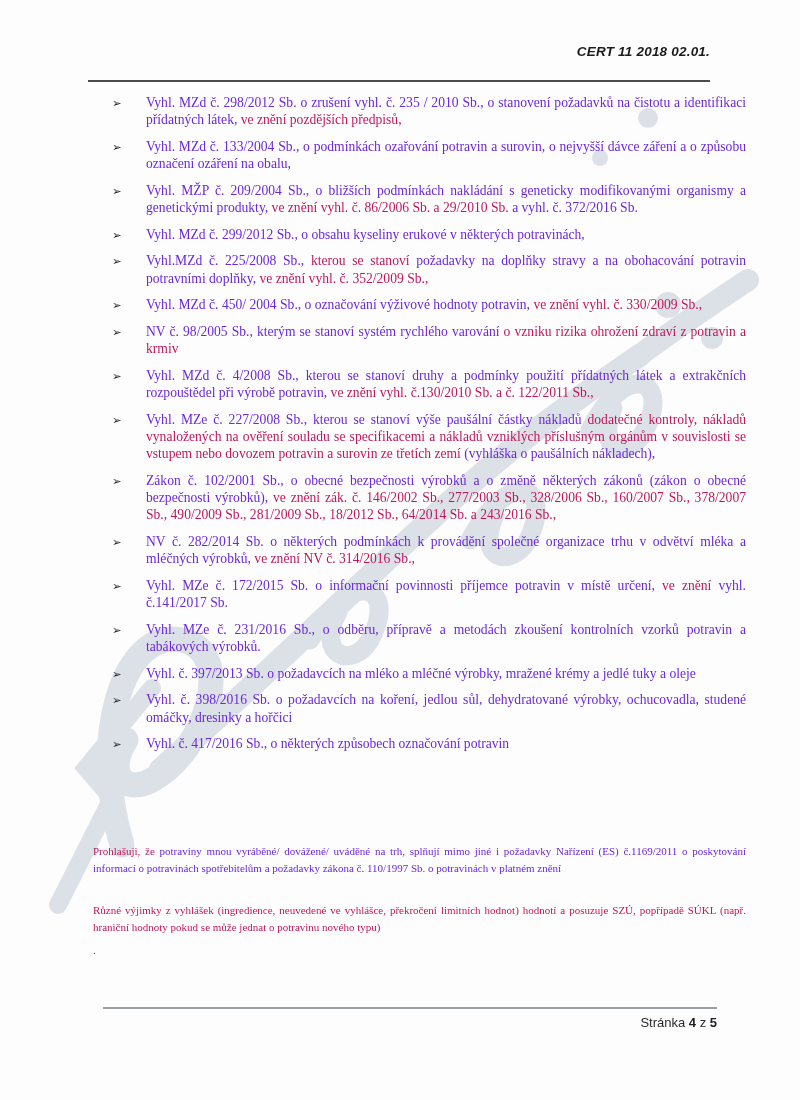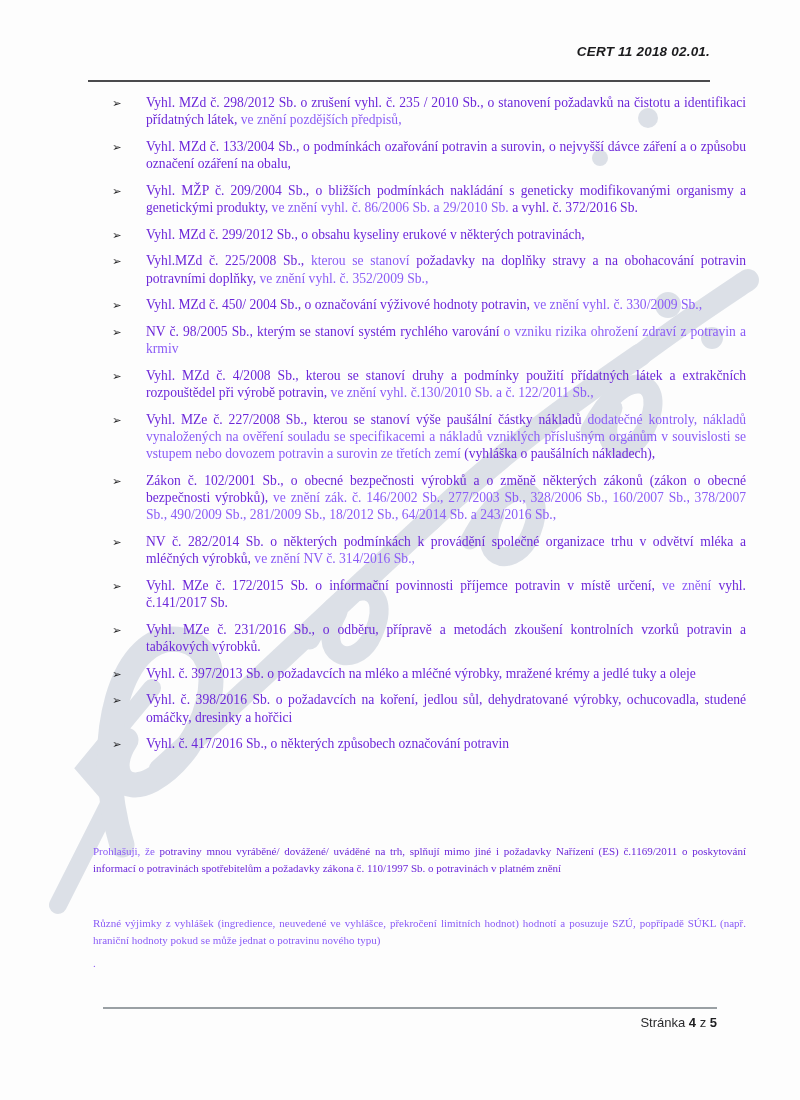--- a/index.html
+++ b/index.html
@@ -17,25 +17,25 @@
     font-size:13.5px;color:#1b1b1d;letter-spacing:.2px;
   }
   .top-rule{position:absolute;top:80px;left:88px;width:622px;height:2px;background:#4b4b4d;}
   .reg-list{position:absolute;top:94px;left:112px;width:634px;}
   .reg-item{display:flex;margin-bottom:9.5px;}
   .marker{
     flex:0 0 34px;font-family:"DejaVu Sans",sans-serif;font-size:11.5px;
     padding-top:2px;color:#242426;
   }
   .item-text{flex:1 1 auto;font-size:13.6px;line-height:17.2px;text-align:justify;}
-  .seg{color:#8b5cf6;}
+  .seg{color:#be185d;}
   .seg.bold{font-weight:normal;color:#6d28d9;}
   .paras{position:absolute;top:843px;left:93px;width:653px;font-size:11px;line-height:17.4px;}
   .para{text-align:justify;margin:0;}
-  .para + .para{margin-top:37px;}
+  .para + .para{margin-top:24px;}
   .para.dot{margin-top:5px;}
   .footer-rule{position:absolute;top:1007px;left:103px;width:614px;height:2px;background:#9aa0a4;}
   .footer-text{
     position:absolute;top:1015px;left:103px;width:614px;text-align:right;
     font-family:"Liberation Sans",sans-serif;font-size:13px;color:#2b2b2d;
   }
   .footer-text .bold{font-weight:bold;color:#1f1f21;}
 </style>
 </head>
 <body>

